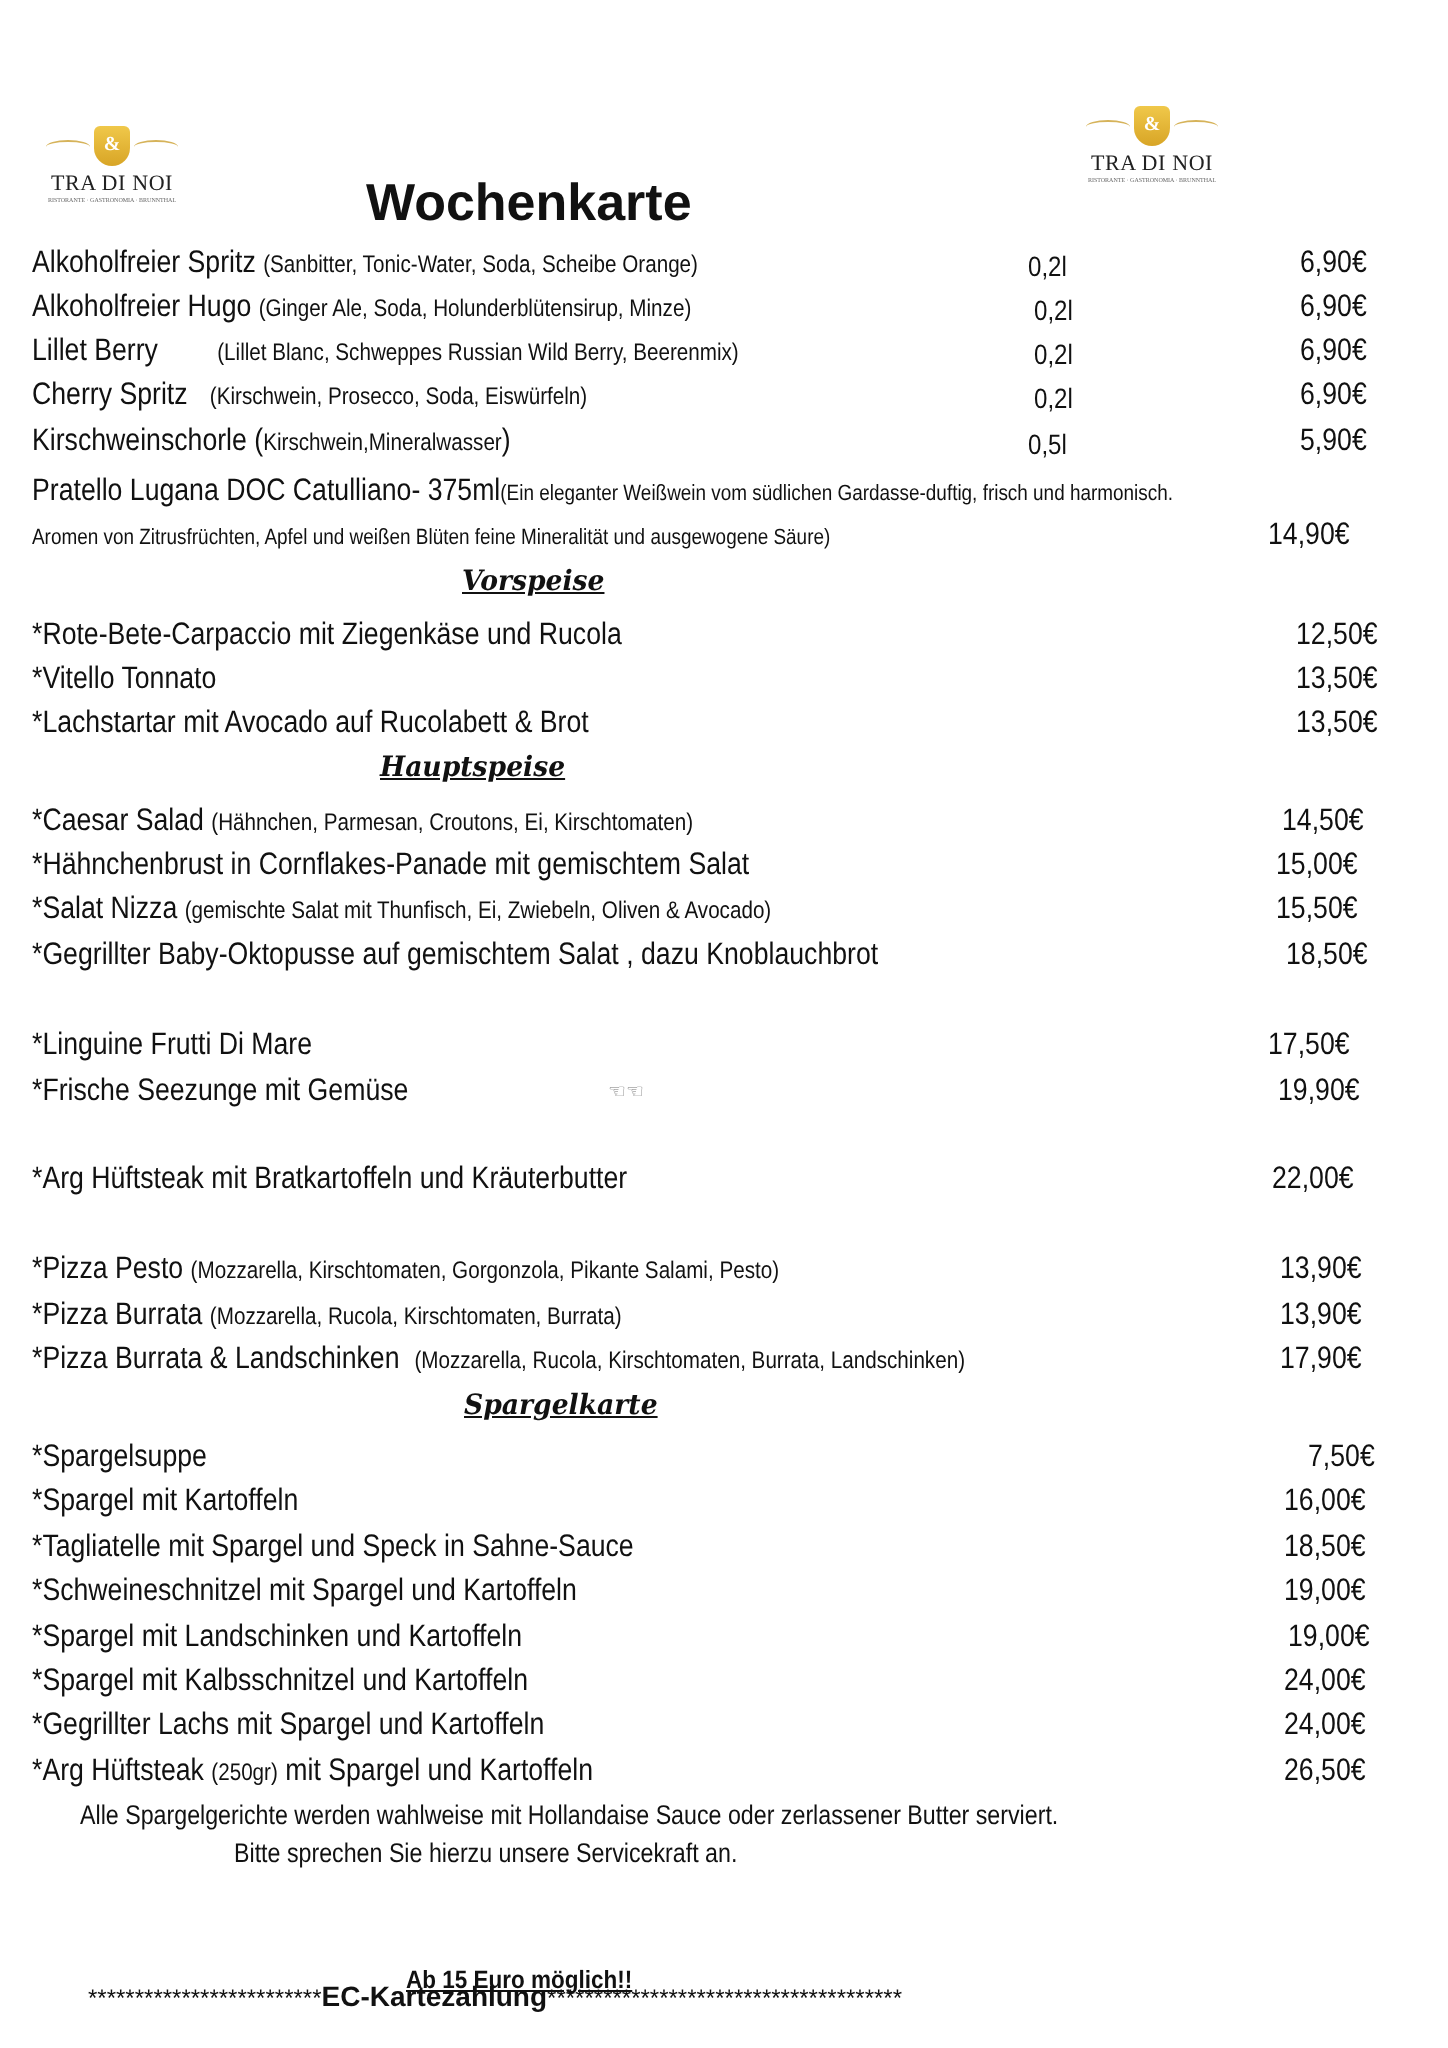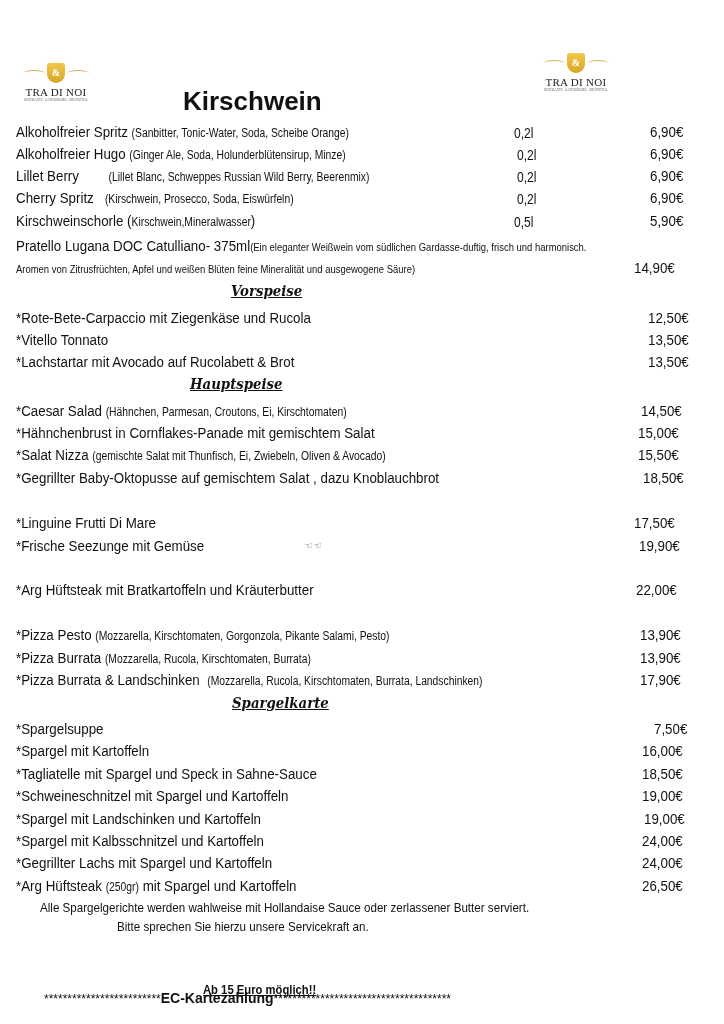--- a/index.html
+++ b/index.html
@@ -42,21 +42,21 @@
 <div class="logo" style="left:534px; top:50px;">
   <div class="crest-row">
     <span class="swirl"></span>
     <span class="shield">&amp;</span>
     <span class="swirl"></span>
   </div>
   <div class="name">TRA DI NOI</div>
   <div class="sub">RISTORANTE · GASTRONOMIA · BRUNNTHAL</div>
 </div>
 
-<div class="abs title" style="left:183px; top:86px;">Kirschwein</div>
+<div class="abs title" style="left:183px; top:86px;">Wochenkarte</div>
 
 <div id="drinks">
     <div class="abs item" style="left:16px; top:123px;"><span>Alkoholfreier Spritz</span><span>&nbsp;</span><span class="small" style="font-size:12px">(Sanbitter, Tonic-Water, Soda, Scheibe Orange)</span></div>
     <div class="abs vol" style="left:514px; top:125px;">0,2l</div>
     <div class="abs price" style="left:650px; top:123px;">6,90€</div>
     <div class="abs item" style="left:16px; top:145px;"><span>Alkoholfreier Hugo</span><span>&nbsp;</span><span class="small" style="font-size:12px">(Ginger Ale, Soda, Holunderblütensirup, Minze)</span></div>
     <div class="abs vol" style="left:517px; top:147px;">0,2l</div>
     <div class="abs price" style="left:650px; top:145px;">6,90€</div>
     <div class="abs item" style="left:16px; top:167px;"><span>Lillet Berry</span><span>&nbsp;&nbsp;&nbsp;&nbsp;&nbsp;&nbsp;&nbsp;&nbsp;</span><span class="small" style="font-size:12px">(Lillet Blanc, Schweppes Russian Wild Berry, Beerenmix)</span></div>
     <div class="abs vol" style="left:517px; top:169px;">0,2l</div>

